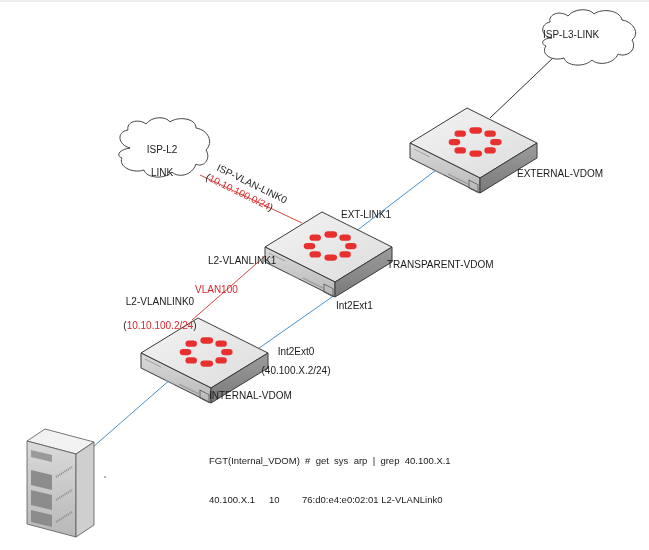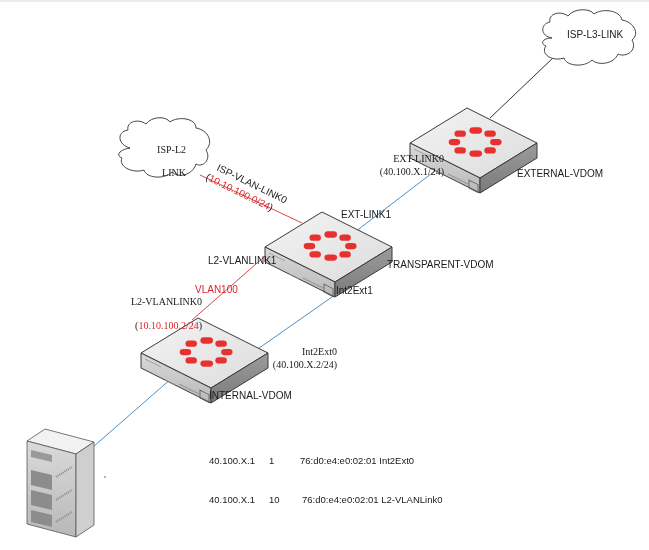--- a/index.html
+++ b/index.html
@@ -2,21 +2,21 @@
 <html><head>
 <meta charset="utf-8">
 <style>
   html,body{margin:0;padding:0;background:#fff;}
   #stage{position:relative;width:649px;height:550px;overflow:hidden;background:#fff;font-family:"Liberation Sans",sans-serif;}
   #stage .topline{position:absolute;left:0;top:0;width:649px;height:2px;background:#ececec;}
   svg{position:absolute;left:0;top:0;}
   .lbl{position:absolute;font-size:10px;color:#1a1a1a;white-space:nowrap;line-height:12px;font-family:"Liberation Sans",sans-serif;}
   .bold{font-weight:normal;}
   .red{color:#d9262c;}
-  .center{text-align:right;font-family:Liberation Serif, serif;}
+  .center{text-align:center;}
   .cli{position:absolute;font-size:9.5px;color:#1a1a1a;white-space:pre;line-height:13px;font-family:"Liberation Sans",sans-serif;}
 </style>
 </head>
 <body>
 
 <div id="stage">
   <div class="topline"></div>
 
   <svg width="649" height="550" viewBox="0 0 649 550">
     <defs>
@@ -86,53 +86,49 @@
       <line x1="56" y1="500" x2="72" y2="490" stroke="#888" stroke-width="2" stroke-dasharray="1,1"></line>
       <line x1="56" y1="522" x2="72" y2="512" stroke="#888" stroke-width="2" stroke-dasharray="1,1"></line>
     </g>
     <circle cx="105" cy="477" r="0.8" fill="#555"></circle>
   </svg>
 
   <div class="lbl center" style="left:138px;top:144px;width:48px;">
     <div>ISP-L2</div>
     <div style="margin-top:11px;">LINK</div>
   </div>
-  <div class="lbl" style="left:567px;top:29px;text-align:center;">ISP-L3-LINK</div>
+  <div class="lbl" style="left:543px;top:29px;text-align:center;">ISP-L3-LINK</div>
 
   <div class="lbl bold" style="left:517px;top:168px;">EXTERNAL-VDOM</div>
   <div class="lbl bold" style="left:387px;top:259px;">TRANSPARENT-VDOM</div>
   <div class="lbl bold" style="left:209px;top:390px;">INTERNAL-VDOM</div>
   <div class="lbl" style="left:33px;top:534px;margin-top:20px;">VIP-SERVER</div>
 
-  <div class="lbl center" style="left:358px;top:153px;width:86px;">
-    <div>EXT-LINK0</div>
-    <div style="margin-top:1px;">(40.100.X.1/24)</div>
-  </div>
   <div class="lbl" style="left:341px;top:209px;">EXT-LINK1</div>
 
   <div class="lbl" style="left:220px;top:162px;transform:rotate(26deg);transform-origin:0 0;">
     <div>ISP-VLAN-LINK0</div>
     <div style="margin-left:-6px;margin-top:1px;">
       <span>(</span><span class="red">10.10.100.0/24</span><span>)</span>
     </div>
   </div>
 
   <div class="lbl" style="left:208px;top:255px;">L2-VLANLINK1</div>
   <div class="lbl bold red" style="left:195px;top:284px;">VLAN100</div>
 
   <div class="lbl center" style="left:118px;top:296px;width:84px;">
     <div>L2-VLANLINK0</div>
     <div style="margin-top:12px;">
       <span>(</span><span class="red">10.10.100.2/24</span><span>)</span>
     </div>
   </div>
 
-  <div class="lbl" style="left:336px;top:285px;text-align:center;">Int2Ext1</div>
+  <div class="lbl" style="left:336px;top:300px;text-align:center;">Int2Ext1</div>
   <div class="lbl center" style="left:255px;top:346px;width:82px;">
     <div>Int2Ext0</div>
-    <div style="margin-top:1px;">(40.100.X.2/24)</div>
+    <div style="margin-top:7px;">(40.100.X.2/24)</div>
   </div>
 
   <div class="cli" style="left:209px;top:428px;">
-    <div><span style="display:inline-block;width:60px;">40.100.X.1</span><span style="display:inline-block;width:31px;">1</span><span>76:d0:e4:e0:02:01</span> <span>Int2Ext0</span></div>
+    <div>FGT(Internal_VDOM)  #  get  sys  arp  |  grep  40.100.X.1</div>
     <div><span style="display:inline-block;width:60px;">40.100.X.1</span><span style="display:inline-block;width:33px;">10</span><span>76:d0:e4:e0:02:01</span> <span>L2-VLANLink0</span></div>
   </div>
 </div>
 
 </body></html>

